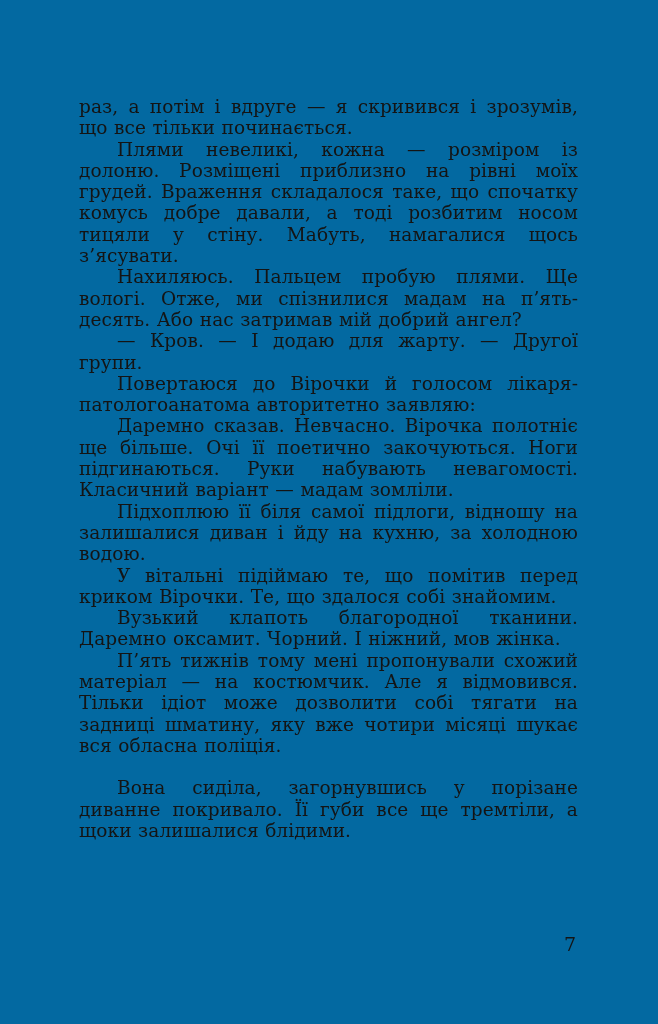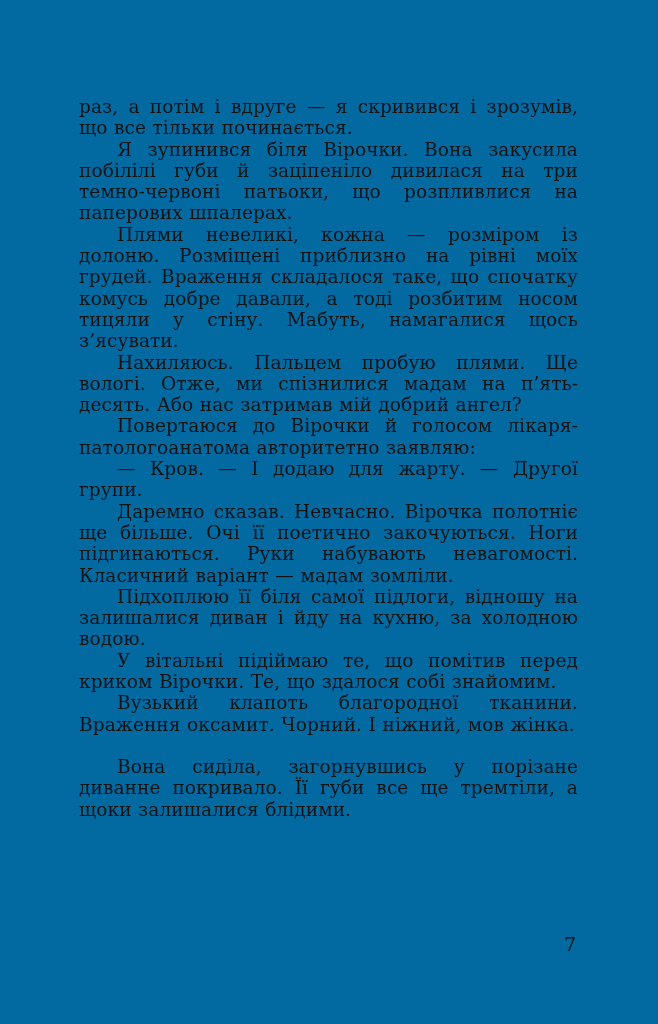--- a/index.html
+++ b/index.html
@@ -47,25 +47,25 @@
     line-height: 22px;
     color: #141414;
   }
 </style>
 </head>
 <body>
 
 <div class="book-page">
   <div class="text-block">
       <p class="para no-indent">раз, а потім і вдруге — я скривився і зрозумів, що все тільки починається.</p>
-      <p class="para">Я зупинився біля Вірочки. Вона закусила побілілі губи й заціпеніло дивилася на три темно-червоні патьоки, що розпливлися на паперових шпалерах.</p>
       <p class="para">Плями невеликі, кожна — розміром із долоню. Розміщені приблизно на рівні моїх грудей. Враження складалося таке, що спочатку комусь добре давали, а тоді розбитим носом тицяли у стіну. Мабуть, намагалися щось з’ясувати.</p>
       <p class="para">Нахиляюсь. Пальцем пробую плями. Ще вологі. Отже, ми спізнилися мадам на п’ять-десять. Або нас затримав мій добрий ангел?</p>
+      <p class="para">— Кров. — І додаю для жарту. — Другої групи.</p>
       <p class="para">Повертаюся до Вірочки й голосом лікаря-патологоанатома авторитетно заявляю:</p>
-      <p class="para">— Кров. — І додаю для жарту. — Другої групи.</p>
       <p class="para">Даремно сказав. Невчасно. Вірочка полотніє ще більше. Очі її поетично закочуються. Ноги підгинаються. Руки набувають невагомості. Класичний варіант — мадам зомліли.</p>
       <p class="para">Підхоплюю її біля самої підлоги, відношу на залишалися диван і йду на кухню, за холодною водою.</p>
       <p class="para">У вітальні підіймаю те, що помітив перед криком Вірочки. Те, що здалося собі знайомим.</p>
-      <p class="para">Вузький клапоть благородної тканини. Враження оксамит. Чорний. І ніжний, мов жінка.</p>
+      <p class="para">Вузький клапоть благородної тканини. Даремно оксамит. Чорний. І ніжний, мов жінка.</p>
+      <p class="para">П’ять тижнів тому мені пропонували схожий матеріал — на костюмчик. Але я відмовився. Тільки ідіот може дозволити собі тягати на задниці шматину, яку вже чотири місяці шукає вся обласна поліція.</p>
       <p class="para space-before">Вона сиділа, загорнувшись у порізане диванне покривало. Її губи все ще тремтіли, а щоки залишалися блідими.</p>
     </div>
   <div class="page-number">7</div>
 </div>
 
 </body></html>

